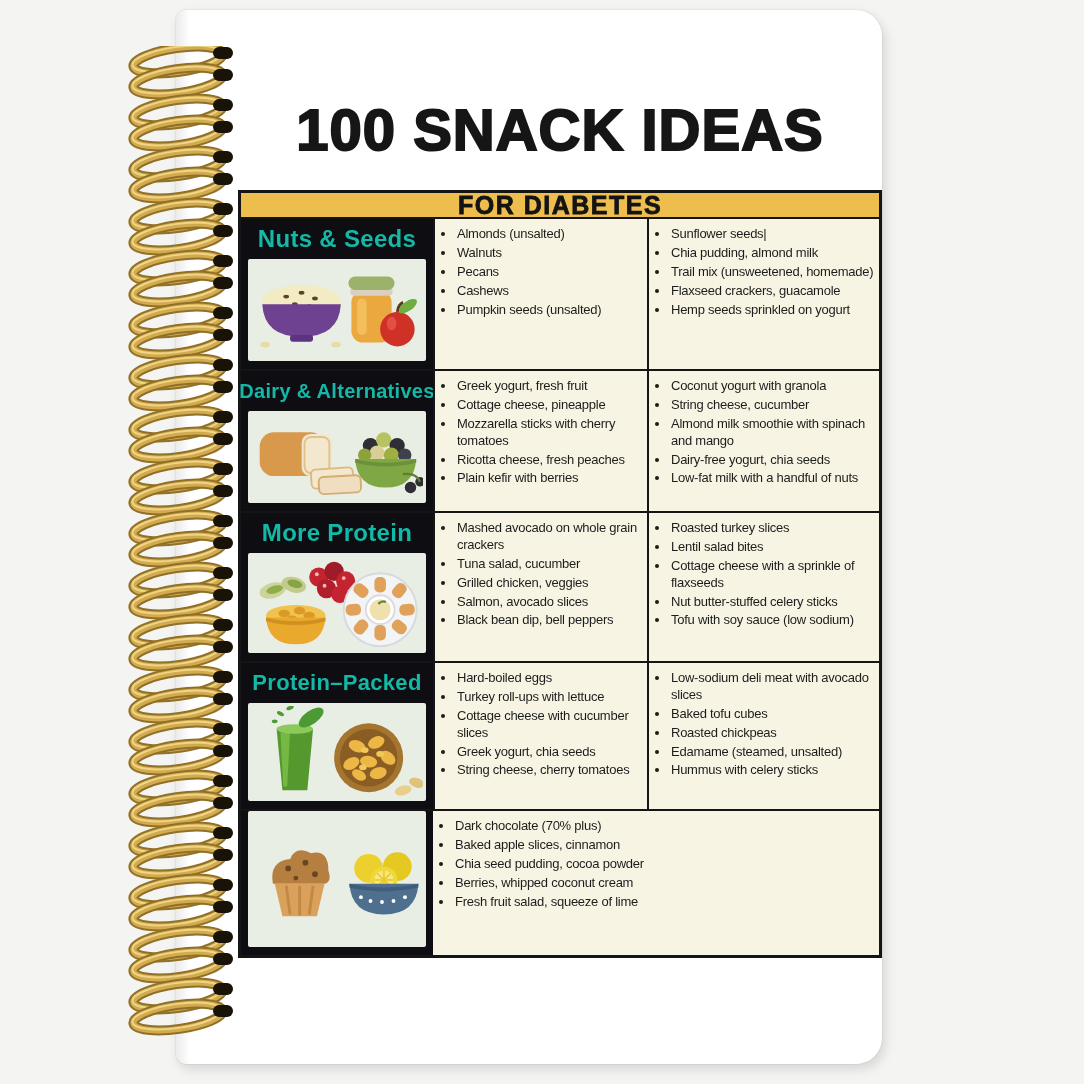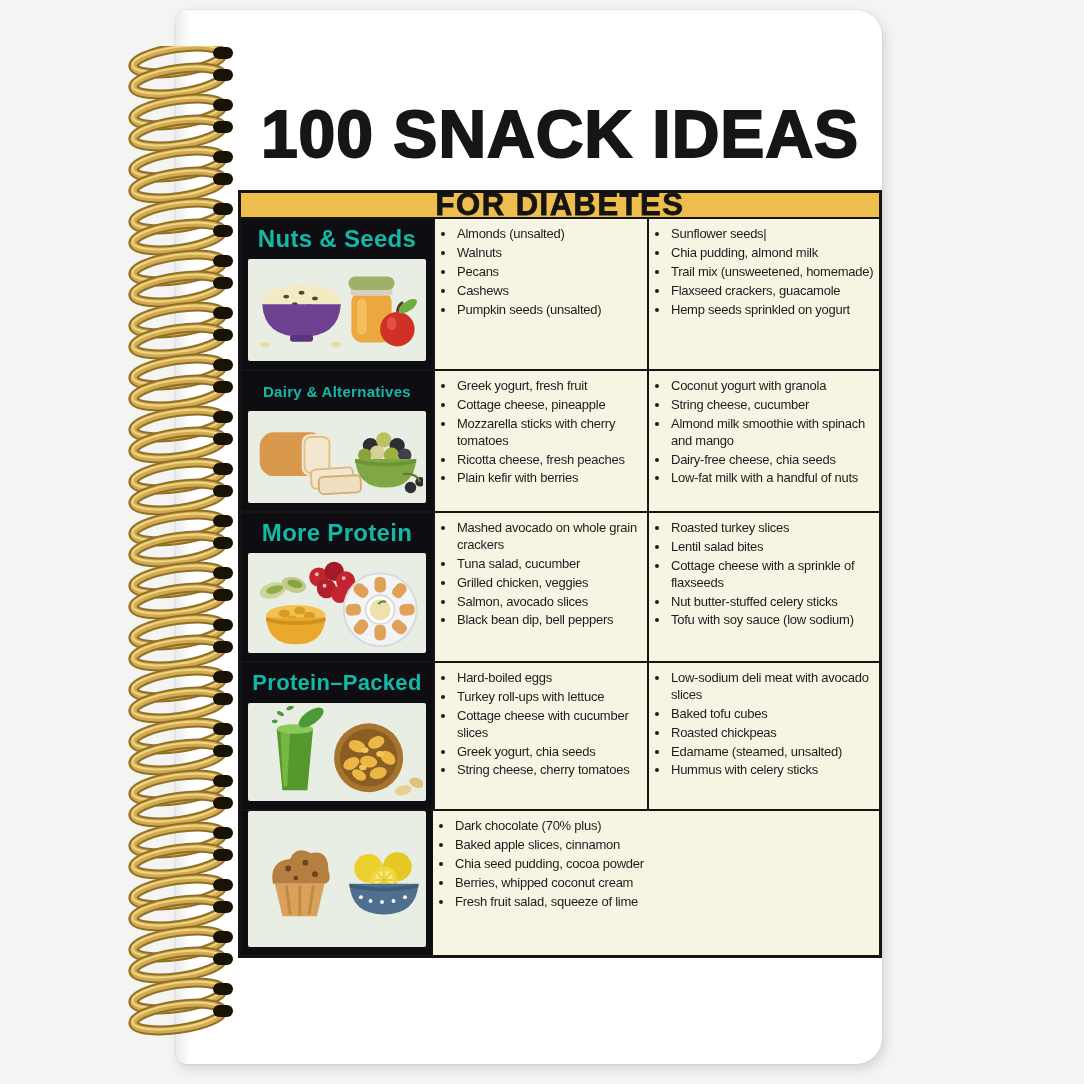--- a/index.html
+++ b/index.html
@@ -18,44 +18,44 @@
   .page::before{
     content:"";position:absolute;left:0;top:0;bottom:0;width:14px;
     background:linear-gradient(90deg,rgba(0,0,0,.08),rgba(0,0,0,0));
     border-radius:10px 0 0 10px;
   }
   
   .spiral{position:absolute;left:128px;top:46px;z-index:6;}
   
   .title{
     position:absolute;left:238px;top:96px;width:644px;z-index:3;
-    text-align:center;font-size:66px;font-weight:900;color:#161616;
+    text-align:center;font-size:58px;font-weight:900;color:#161616;
     letter-spacing:1px;-webkit-text-stroke:2px #161616;
     white-space:nowrap;
   }
   
   .table{
     position:absolute;left:238px;top:190px;width:644px;z-index:3;
     border:3px solid #151515;box-sizing:border-box;background:#F8F4E4;
   }
   .banner{
     height:24px;background:#EDBE4E;display:flex;align-items:center;justify-content:center;
-    font-size:31px;font-weight:800;letter-spacing:1.5px;color:#141414;
+    font-size:25px;font-weight:800;letter-spacing:1.5px;color:#141414;
     -webkit-text-stroke:.8px #141414;
   }
   .section{display:grid;grid-template-columns:192px 216px 1fr;border-top:2px solid #151515;}
   .s1{height:150px}.s2{height:140px}.s3{height:146px}.s4{height:148px}.s5{height:144px}
   .cat{
     background:#0D0D12;display:flex;flex-direction:column;box-sizing:border-box;min-width:0;
   }
   .cat-label{
     flex:0 0 40px;display:flex;align-items:center;justify-content:center;
     color:#14b8a6;font-weight:800;font-size:24px;letter-spacing:.3px;white-space:nowrap;
   }
-  .s2 .cat-label{font-size:15px}
+  .s2 .cat-label{font-size:20px}
   .s3 .cat-label{font-size:22px}
   .illus{
     flex:1;margin:0 7px 8px 7px;background:#E9EEE5;border-radius:2px;
     display:flex;align-items:center;justify-content:center;overflow:hidden;
   }
   .col{box-sizing:border-box;min-width:0;background:#F8F4E4;}
   .col.c1{border-left:2px solid #151515;border-right:2px solid #151515;}
   .col ul{
     margin:0;padding:7px 5px 0 21px;
     font-size:13px;line-height:1.3;letter-spacing:-0.25px;color:#1c1c1c;font-weight:400;
@@ -191,21 +191,21 @@
           <li>Mozzarella sticks with cherry tomatoes</li>
           <li>Ricotta cheese, fresh peaches</li>
           <li>Plain kefir with berries</li>
         </ul>
       </div>
       <div class="col c2">
         <ul>
           <li>Coconut yogurt with granola</li>
           <li>String cheese, cucumber</li>
           <li>Almond milk smoothie with spinach and mango</li>
-          <li>Dairy-free cheese, chia seeds</li>
+          <li>Dairy-free yogurt, chia seeds</li>
           <li>Low-fat milk with a handful of nuts</li>
         </ul>
       </div>
     </div>
 
     <div class="section s4">
       <div class="cat">
         <div class="cat-label">More Protein</div>
         <div class="illus">
           <svg width="172" height="94" viewBox="0 0 178 98" aria-hidden="true">

